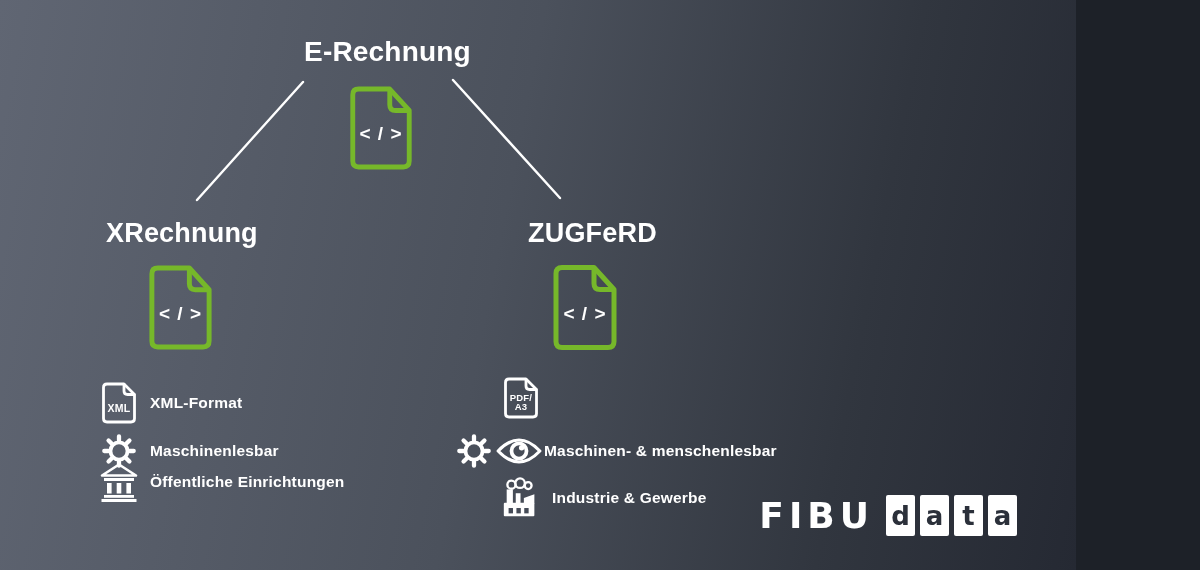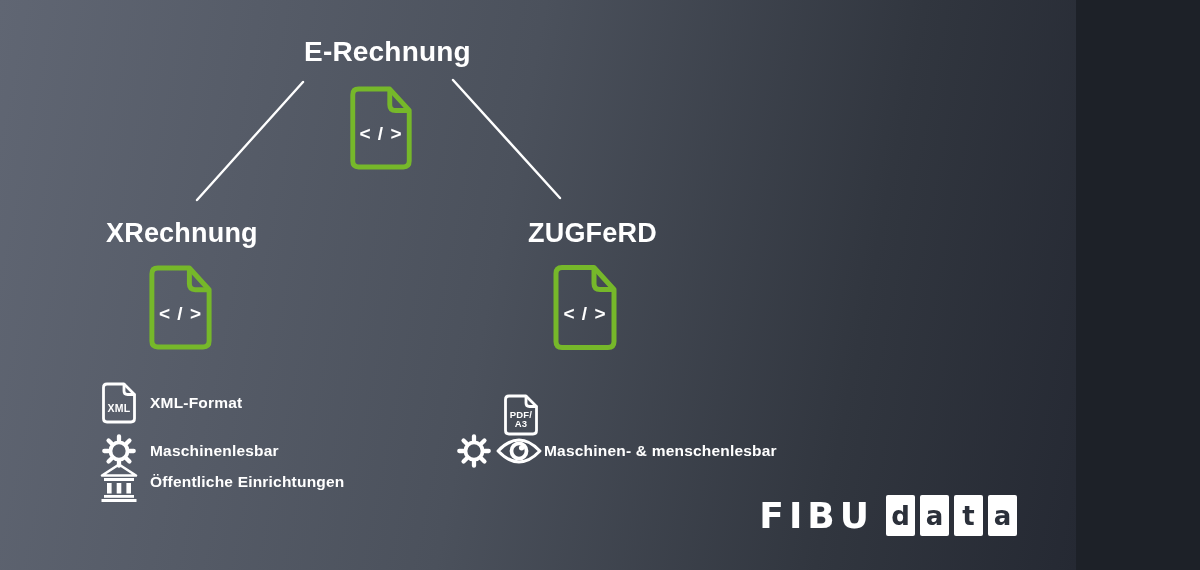--- a/index.html
+++ b/index.html
@@ -166,21 +166,21 @@
   </div>
   <div class="feature-row" style="left:98px; top:460px;">
     <span class="icon-slot">
       <svg width="40" height="40">
           <use href="#sym-bank"></use>
         </svg>
     </span>
     <span class="feature-label">Öffentliche Einrichtungen</span>
   </div>
 
-  <div class="feature-row" style="left:500px; top:393px;text-align:right;">
+  <div class="feature-row" style="left:500px; top:376px;text-align:right;">
     <span class="icon-slot">
       <span class="badge-file">
         <svg width="40" height="44">
             <use href="#sym-small-file"></use>
           </svg>
         <span class="badge two-line">
           <span>PDF/</span>
           <span>A3</span>
         </span>
       </span>
@@ -194,20 +194,28 @@
           </svg>
         </span>
       <span>
           <svg width="48" height="34">
             <use href="#sym-eye"></use>
           </svg>
         </span>
     </span>
     <span class="feature-label">Maschinen- &amp; menschenlesbar</span>
   </div>
+  <div class="feature-row" style="left:500px; top:476px;">
+    <span class="icon-slot">
+      <svg width="42" height="42">
+          <use href="#sym-factory"></use>
+        </svg>
+    </span>
+    <span class="feature-label">Industrie &amp; Gewerbe</span>
+  </div>
 
   <div class="logo">
     <span class="logo-fibu">FIBU</span>
     <span class="logo-box">
         <span>d</span>
       </span>
     <span class="logo-box">
         <span>a</span>
       </span>
     <span class="logo-box">

